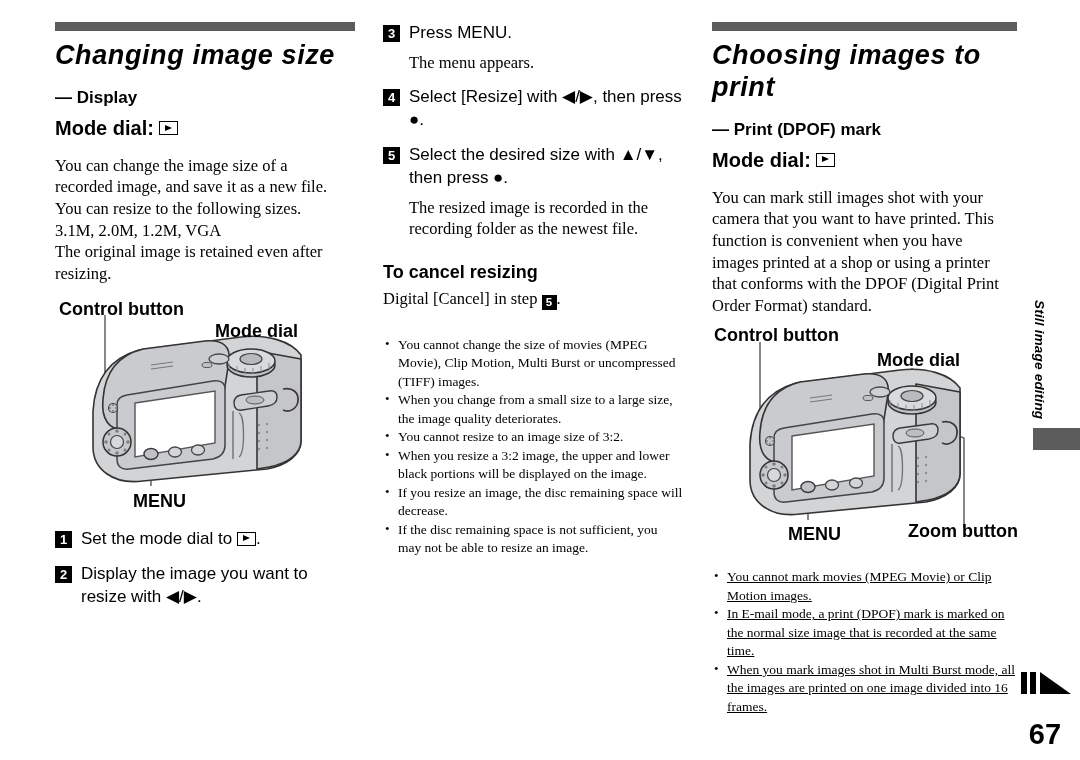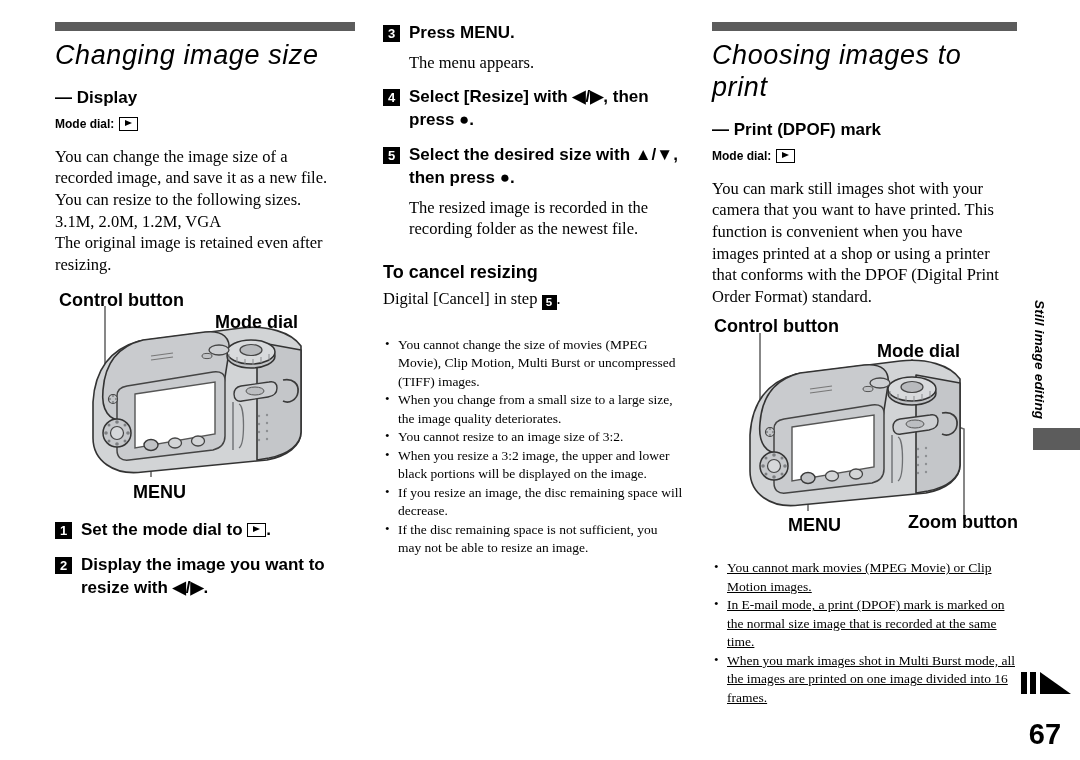--- a/index.html
+++ b/index.html
@@ -34,37 +34,37 @@
   .rule {
     height: 9px;
     background: #5c5c5c;
     margin-top: 22px;
     margin-bottom: 9px;
   }
 
   
   .chapter-title {
     font-family: "Liberation Sans", sans-serif;
-    font-weight: normal;
+    font-weight: bold;
     font-style: italic;
     font-size: 27px;
     line-height: 1.18;
     letter-spacing: 0.6px;
     margin: 0 0 16px 0;
   }
   .sub-dash {
     font-family: "Liberation Sans", sans-serif;
     font-weight: bold;
     font-size: 17px;
     margin: 0 0 9px 0;
   }
   .mode-dial-line {
     font-family: "Liberation Sans", sans-serif;
     font-weight: bold;
-    font-size: 12px;
+    font-size: 20px;
     margin: 0 0 15px 0;
     display: flex;
     align-items: center;
     gap: 5px;
   }
   .section-head {
     font-family: "Liberation Sans", sans-serif;
     font-weight: bold;
     font-size: 18px;
     margin: 22px 0 5px 0;
@@ -113,21 +113,21 @@
     color: #fff;
     font-family: "Liberation Sans", sans-serif;
     font-weight: bold;
     font-size: 13px;
     line-height: 17px;
     text-align: center;
     margin-top: 3px;
   }
   .step-text {
     font-family: "Liberation Sans", sans-serif;
-    font-weight: bold;
+    font-weight: normal;
     font-size: 17px;
     line-height: 1.33;
   }
   .step-note {
     font-size: 16.5px;
     line-height: 1.31;
     margin: -6px 0 13px 26px;
   }
   .num-inline {
     display: inline-block;

